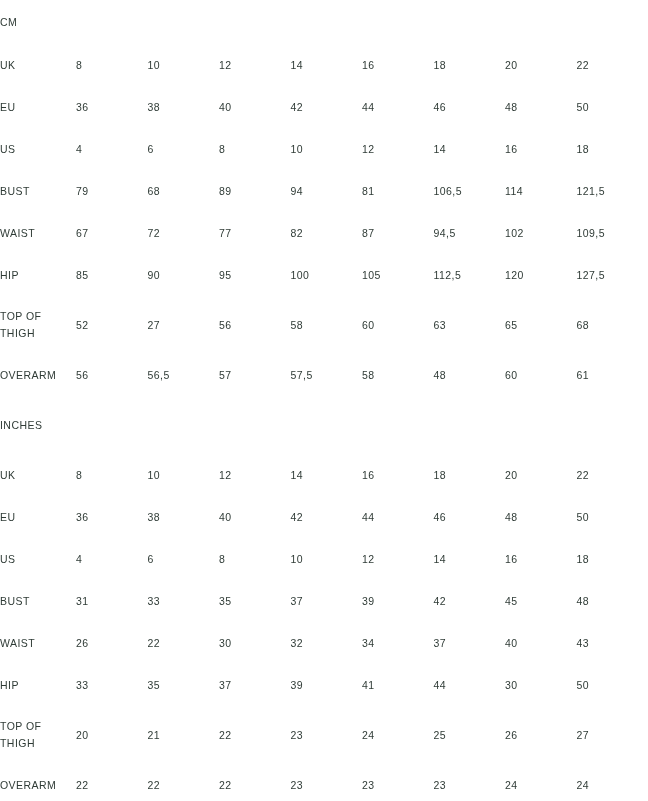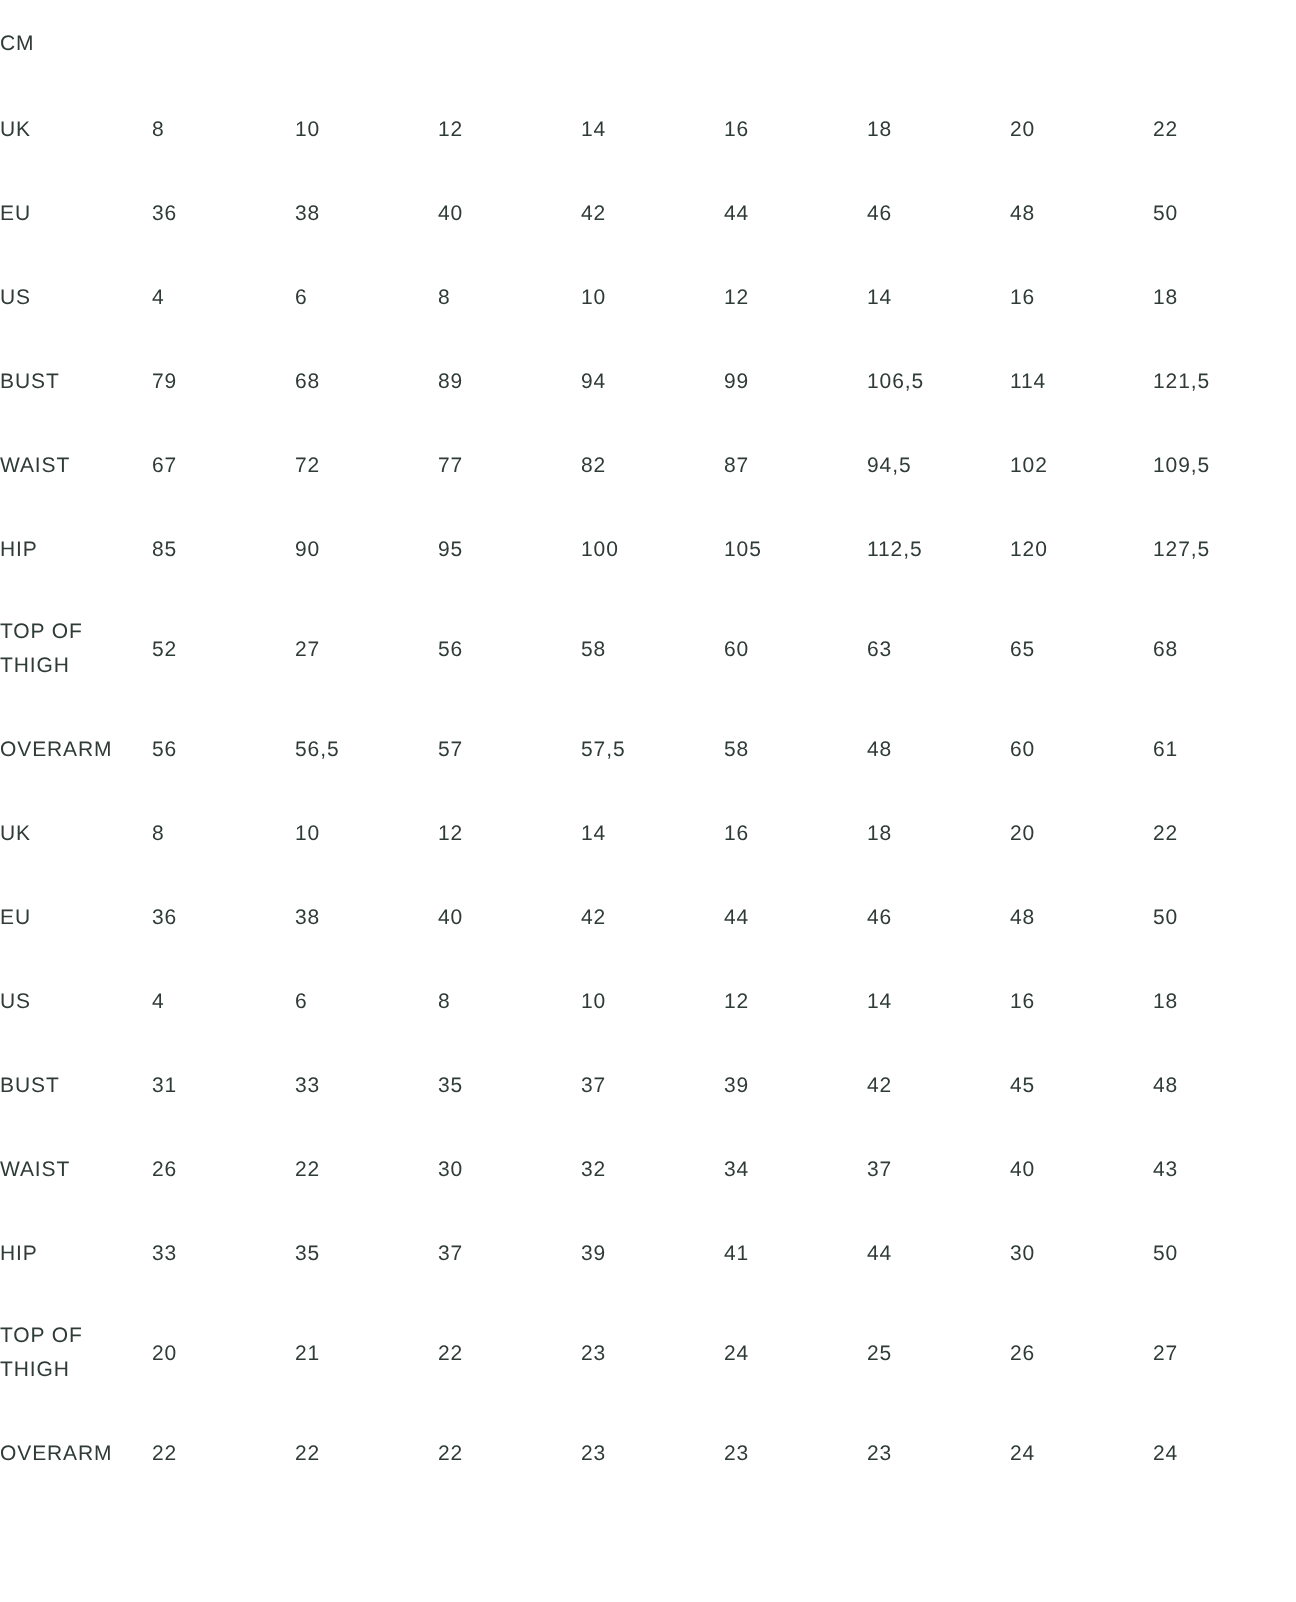--- a/index.html
+++ b/index.html
@@ -124,21 +124,21 @@
         <td class="cell-value">16</td>
         <td class="cell-value">18</td>
       </tr>
 
       <tr class="size-row">
         <td class="row-label">BUST</td>
         <td class="cell-value">79</td>
         <td class="cell-value">68</td>
         <td class="cell-value">89</td>
         <td class="cell-value">94</td>
-        <td class="cell-value">99</td>
+        <td class="cell-value">81</td>
         <td class="cell-value">106,5</td>
         <td class="cell-value">114</td>
         <td class="cell-value">121,5</td>
       </tr>
 
       <tr class="size-row">
         <td class="row-label">WAIST</td>
         <td class="cell-value">67</td>
         <td class="cell-value">72</td>
         <td class="cell-value">77</td>
@@ -194,20 +194,23 @@
       <col class="data-col">
         <col class="data-col">
         <col class="data-col">
         <col class="data-col">
       <col class="data-col">
         <col class="data-col">
         <col class="data-col">
         <col class="data-col">
     </colgroup>
     <tbody>
+      <tr class="section-in-title">
+        <td class="section-title" colspan="9">INCHES</td>
+      </tr>
 
       <tr class="size-row">
         <td class="row-label">UK</td>
         <td class="cell-value">8</td>
         <td class="cell-value">10</td>
         <td class="cell-value">12</td>
         <td class="cell-value">14</td>
         <td class="cell-value">16</td>
         <td class="cell-value">18</td>
         <td class="cell-value">20</td>

